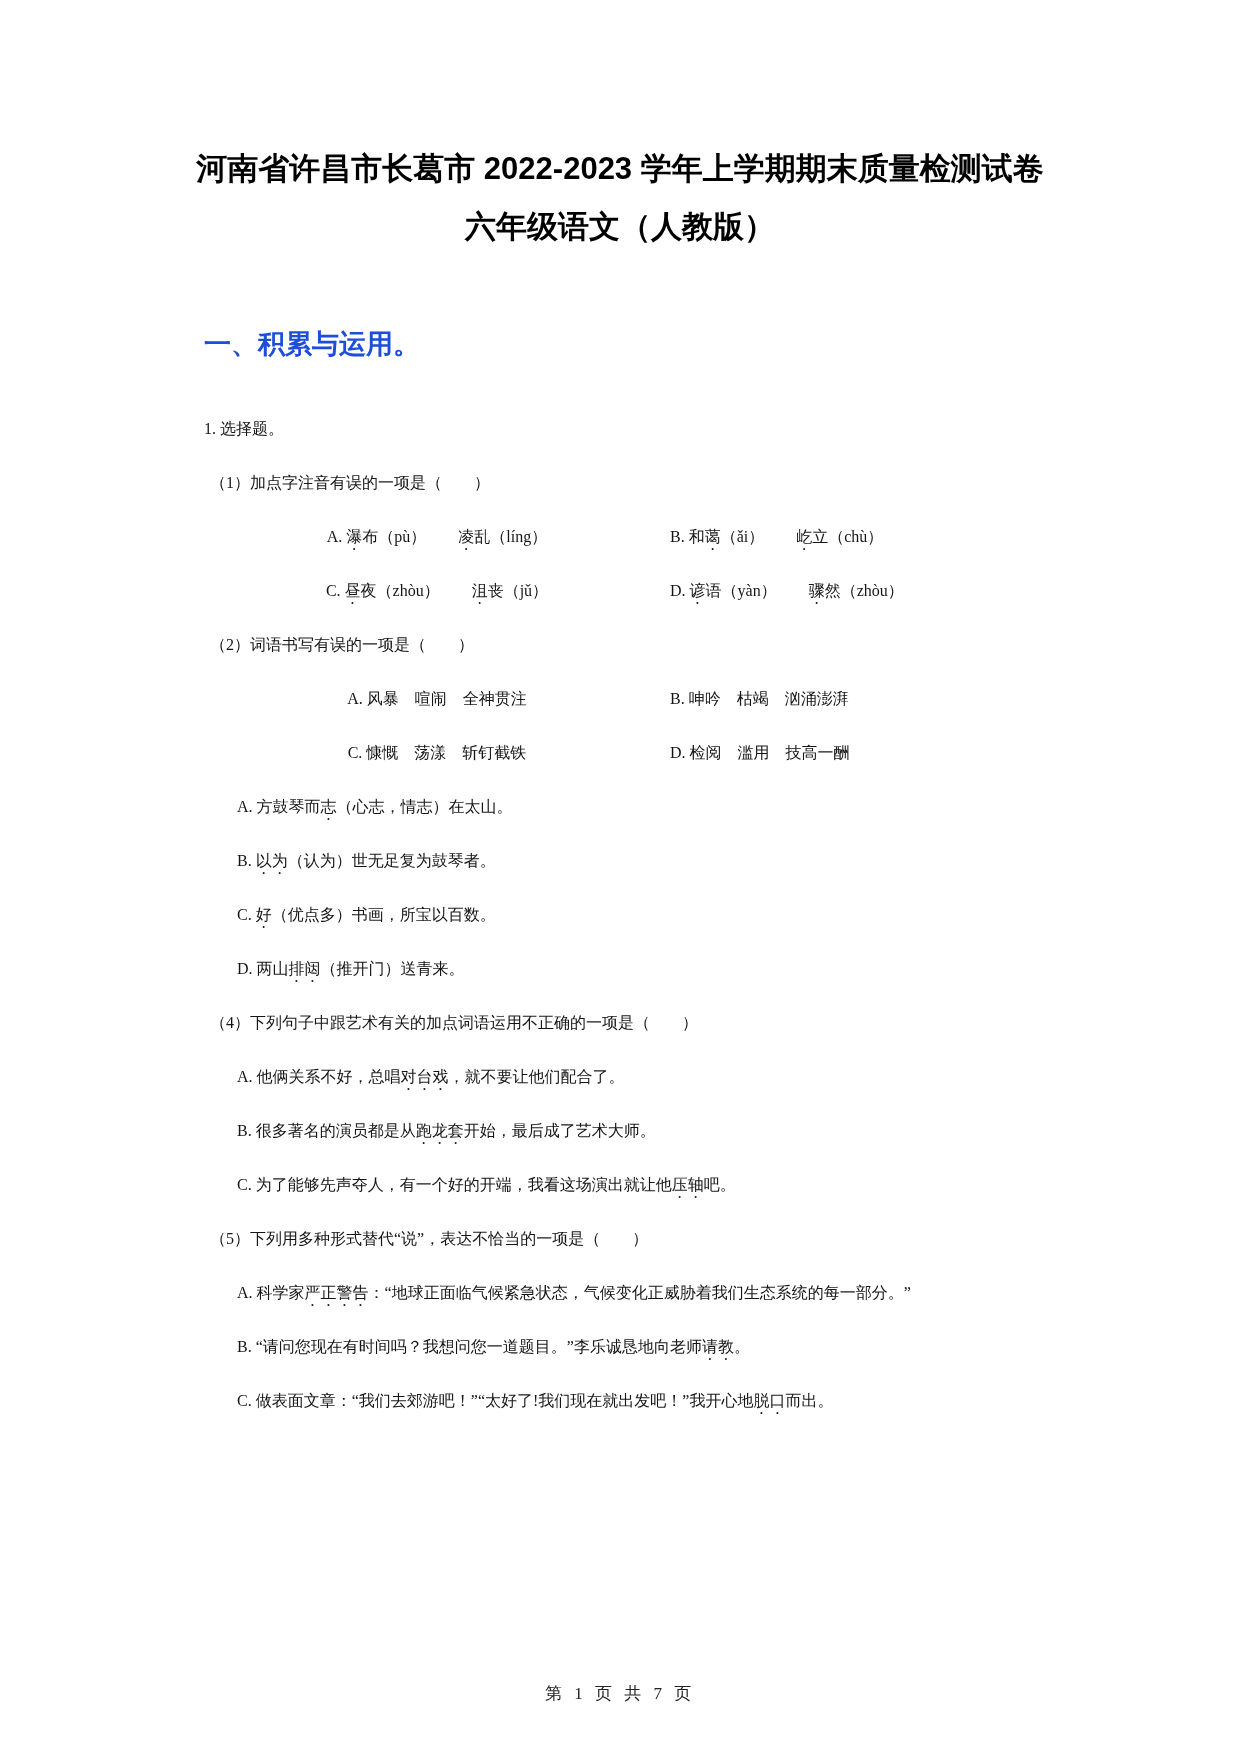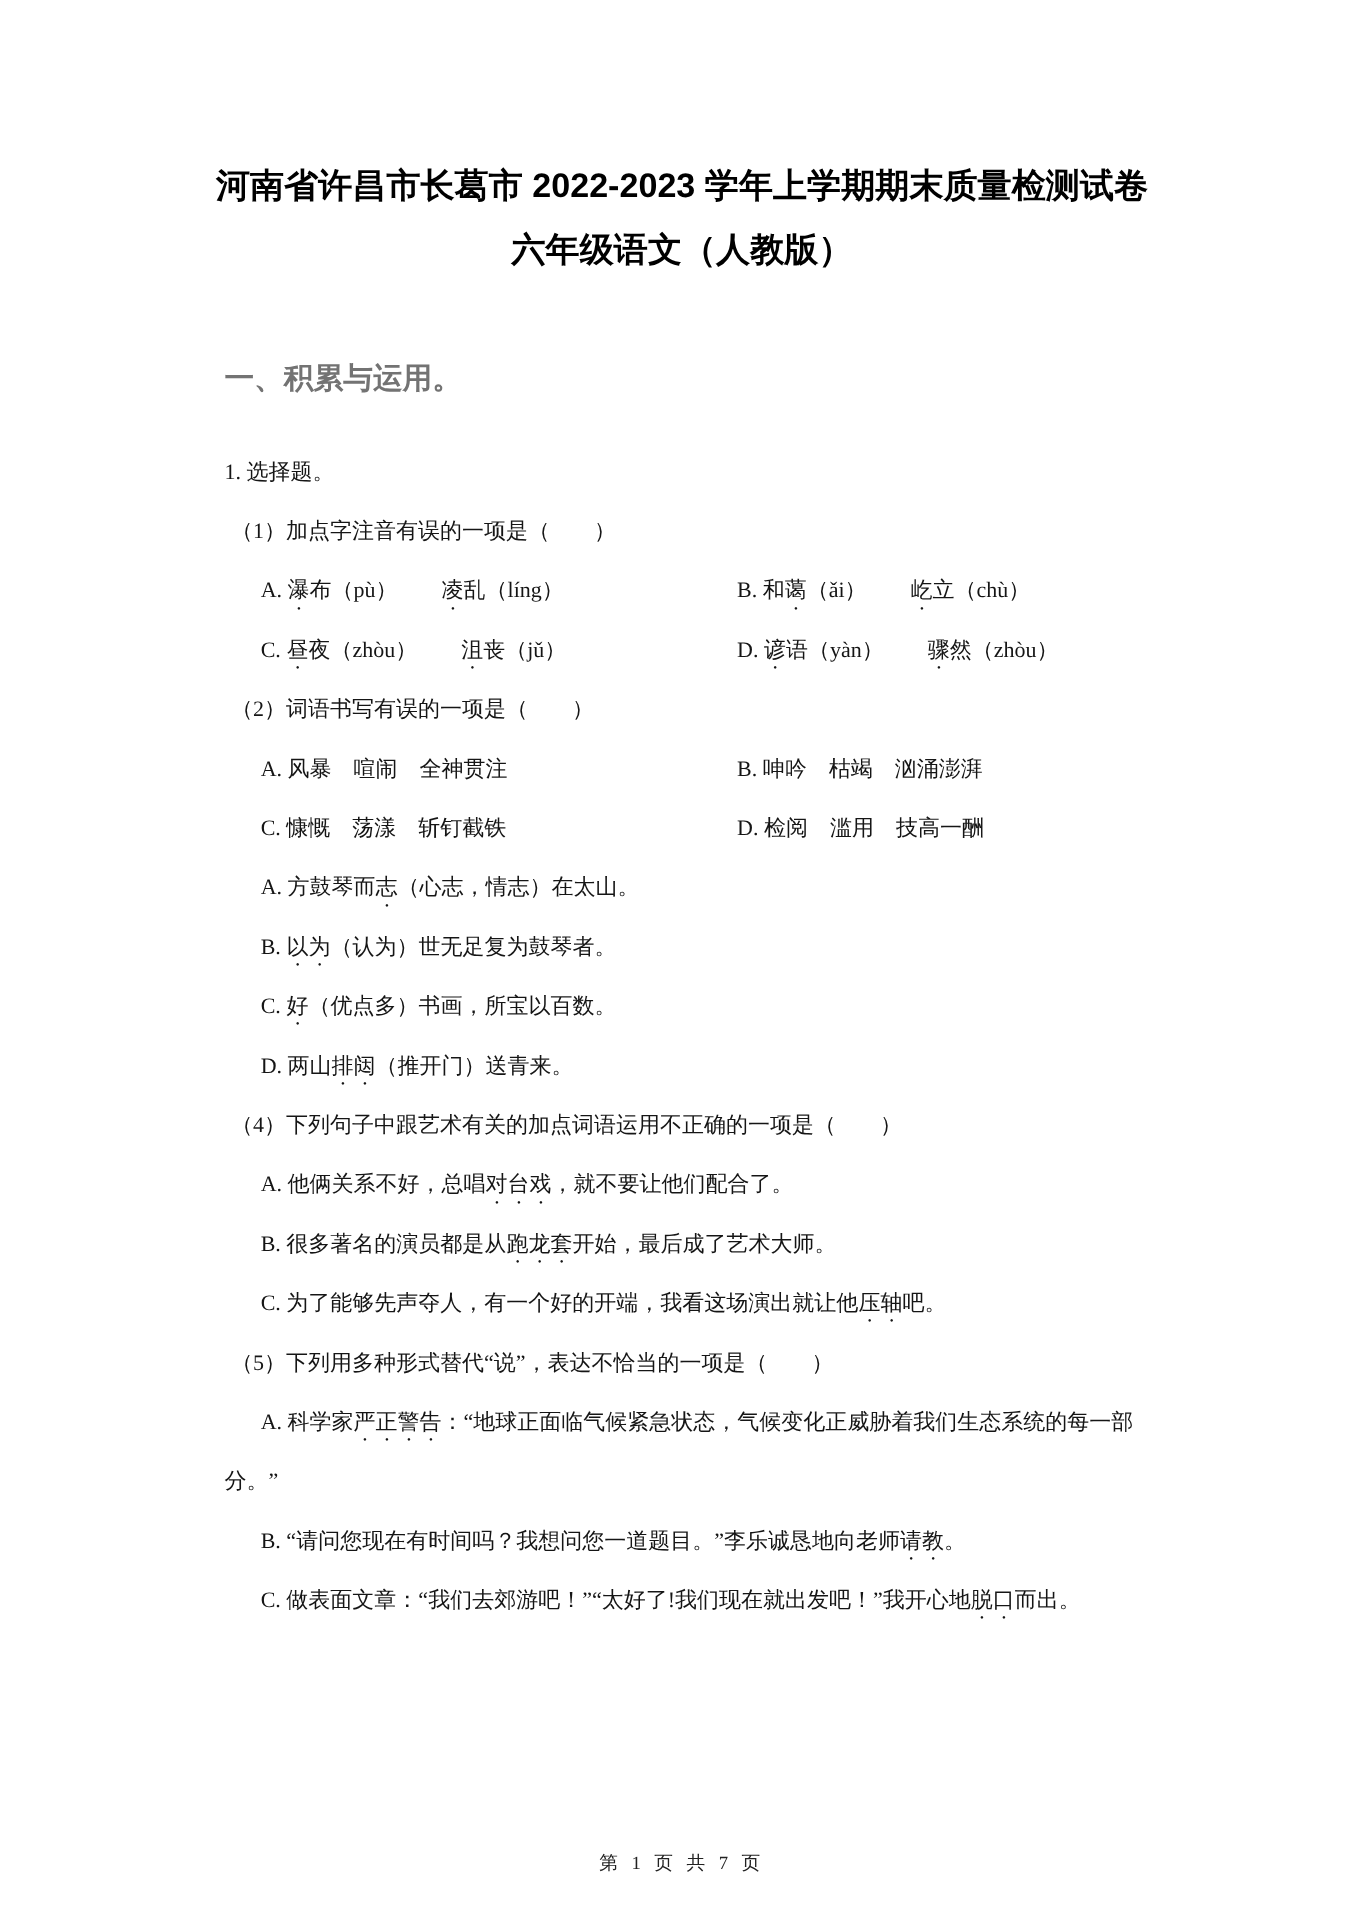--- a/index.html
+++ b/index.html
@@ -26,32 +26,32 @@
   .title-2{margin-top:20px;}
   .content{
     padding:0 100px;
   }
   .section-heading{
     font-family:"Liberation Sans","DejaVu Sans",sans-serif;
     font-weight:700;
     font-size:27px;
     line-height:36px;
     margin:80px 0 40px 0;
-    color:#737373;
+    color:#1d4ed8;
   }
   .ln{
-    font-size:20px;
+    font-size:16px;
     line-height:54px;
     margin:0;
     white-space:normal;
   }
   .q{margin-left:6px;}
   .opt{margin-left:33px;}
   .opt-wrap{margin-left:0;text-indent:33px;}
-  .opt-row{display:flex;}
+  .opt-row{display:flex;text-align:center;}
   .opt-row .col1{width:400px;flex:0 0 400px;}
   .em{
     -webkit-text-emphasis:filled dot;
     text-emphasis:filled dot;
     -webkit-text-emphasis-position:under right;
     text-emphasis-position:under right;
   }
   .footer{
     position:absolute;
     left:0;right:0;

